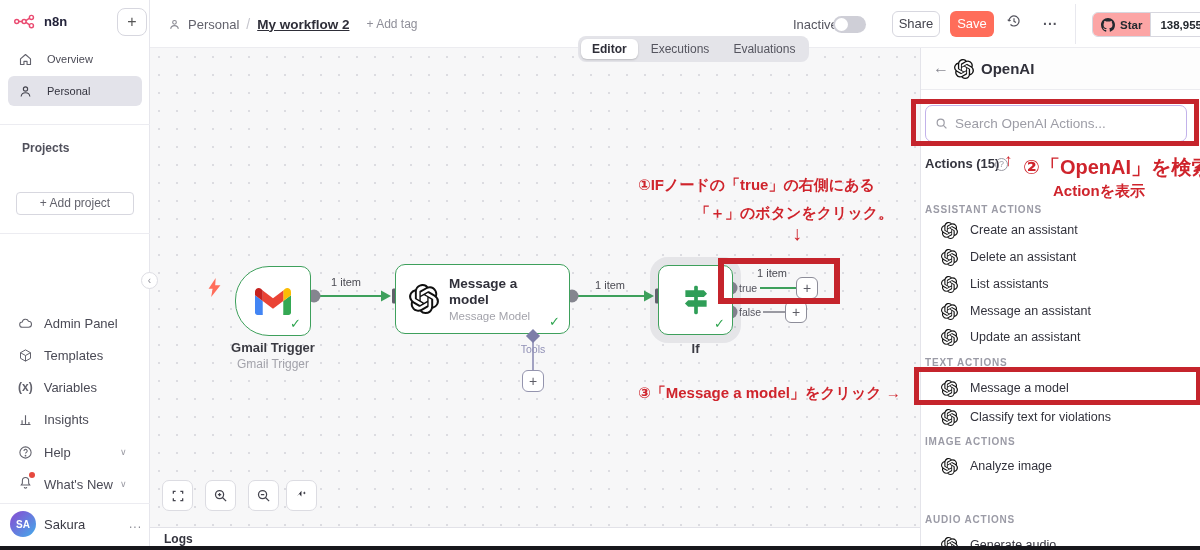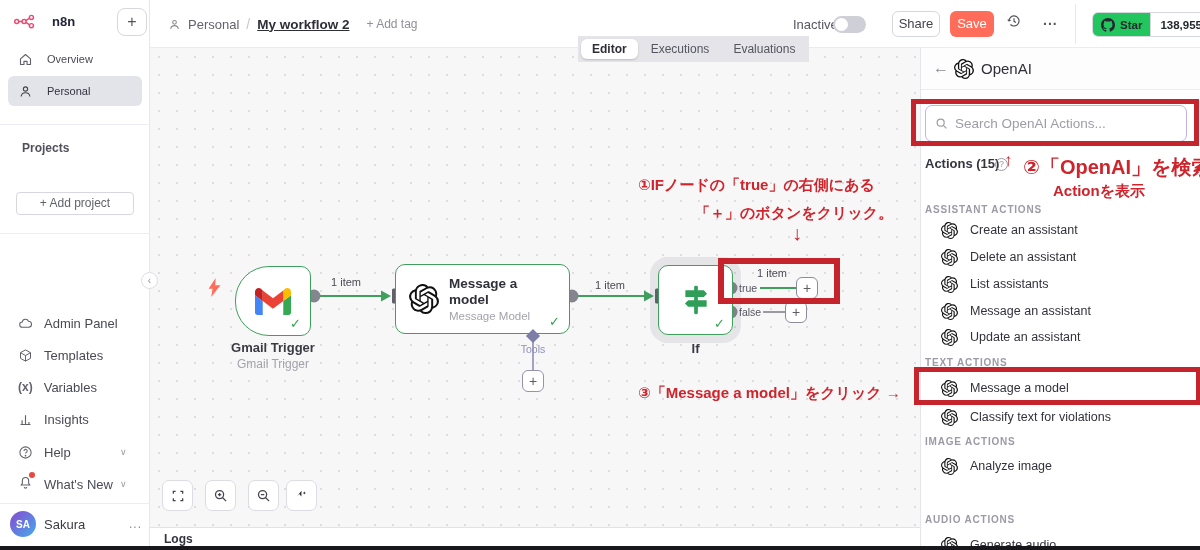--- a/index.html
+++ b/index.html
@@ -2,21 +2,21 @@
 <html><head>
 <meta charset="utf-8">
 <style>
   * { margin:0; padding:0; box-sizing:border-box; }
   html,body { background:#fff; }
   body { font-family:"Liberation Sans","DejaVu Sans",sans-serif; }
   #root { position:relative; width:1200px; height:550px; background:#fff; overflow:hidden; }
 
   
   #sidebar { position:absolute; left:0; top:0; width:150px; height:550px; background:#fff; border-right:1px solid #e6e6ec; z-index:10; }
-  .logo-row { position:absolute; left:14px; top:14px; display:flex; align-items:flex-start; gap:16px; }
+  .logo-row { position:absolute; left:14px; top:14px; display:flex; align-items:flex-start; gap:8px; }
   .logo-text { font-size:13px; font-weight:700; color:#23233a; }
   .add-wf-btn { position:absolute; left:117px; top:8px; width:30px; height:28px; border:1px solid #d7d7df; border-radius:8px; background:#fff; color:#555; font-size:16px; line-height:26px; text-align:center; }
   .nav-item { position:absolute; left:8px; width:134px; height:30px; display:flex; align-items:center; gap:14px; padding-left:10px; color:#4a4a55; font-size:11px; border-radius:6px; }
   .nav-item.active { background:#e3e3ea; color:#33333e; }
   .nav-item svg { flex:0 0 auto; }
   .side-divider { position:absolute; left:0; width:150px; height:1px; background:#ececf1; }
   .projects-label { position:absolute; left:22px; top:141px; font-size:12px; font-weight:700; color:#51515c; }
   .add-project-btn { position:absolute; left:16px; top:192px; width:118px; height:23px; border:1px solid #d7d7df; border-radius:4px; background:#fff; color:#62626c; font-size:12px; text-align:center; line-height:21px; }
   .low-item { position:absolute; left:18px; height:20px; display:flex; align-items:center; gap:11px; color:#4a4a55; font-size:13px; }
   .low-item .chev { position:absolute; left:102px; color:#9a9aa3; font-size:9px; }
@@ -37,23 +37,23 @@
   .bc-tag { font-size:12px; color:#8f8f99; margin-left:10px; }
   .inactive-label { position:absolute; left:643px; top:17px; font-size:13px; color:#55555f; }
   .toggle { position:absolute; left:683px; top:16px; width:33px; height:17px; border-radius:9px; background:#cfcfd7; }
   .toggle .knob { position:absolute; left:2px; top:2px; width:13px; height:13px; border-radius:50%; background:#fff; }
   .share-btn { position:absolute; left:742px; top:11px; width:48px; height:26px; border:1px solid #d7d7df; border-radius:6px; background:#fff; font-size:13px; color:#44444e; text-align:center; line-height:24px; }
   .save-btn { position:absolute; left:800px; top:11px; width:44px; height:26px; border:none; border-radius:6px; background:#ff6d5a; font-size:13px; color:#fff; text-align:center; line-height:26px; }
   .hist-icon { position:absolute; left:856px; top:13px; color:#55555f; }
   .more-icon { position:absolute; left:893px; top:12px; color:#55555f; font-size:14px; font-weight:700; letter-spacing:1px; }
   .top-vdiv { position:absolute; left:925px; top:4px; width:1px; height:40px; background:#e8e8ee; }
   .star-widget { position:absolute; left:942px; top:12px; height:25px; display:flex; border:1px solid #d7d7df; border-radius:6px; overflow:hidden; background:#fff; }
-  .star-left { display:flex; align-items:center; gap:5px; padding:0 8px; background:#22c55e; border-right:1px solid #d7d7df; font-size:11.5px; font-weight:700; color:#24292f; }
+  .star-left { display:flex; align-items:center; gap:5px; padding:0 8px; background:#fca5a5; border-right:1px solid #d7d7df; font-size:11.5px; font-weight:700; color:#24292f; }
   .star-right { display:flex; align-items:center; padding:0 9px; font-size:11.5px; font-weight:600; color:#24292f; }
-  .tabs { position:absolute; left:578px; top:36px; display:inline-flex; background:#e4e4e9; border-radius:0; padding:3px; gap:2px; z-index:16; }
+  .tabs { position:absolute; left:578px; top:36px; display:inline-flex; background:#e4e4e9; border-radius:8px; padding:3px; gap:2px; z-index:16; }
   .tab { font-size:12px; color:#55555f; padding:3px 11px; border-radius:6px; }
   .tab.active { background:#fff; color:#2e2e38; font-weight:600; box-shadow:0 1px 2px rgba(0,0,0,.18); }
 
   
   #canvas { position:absolute; left:150px; top:48px; width:770px; height:479px; background-color:#f7f7f8;
     background-image:radial-gradient(circle,#dcdce1 1.1px,transparent 1.1px); background-size:18px 18px; overflow:hidden; }
   #edges { position:absolute; left:0; top:0; z-index:2; pointer-events:none; }
   .node { position:absolute; background:#fff; border:1.7px solid #3ea05c; z-index:3; }
   .node-check { position:absolute; font-size:13px; font-weight:700; color:#2da44e; }
   .node-label { position:absolute; text-align:center; z-index:3; }
@@ -77,21 +77,21 @@
 
   
   #logsbar { position:absolute; left:150px; top:527px; width:770px; height:23px; background:#fff; border-top:1px solid #e2e2e8; z-index:6; }
   #logsbar span { position:absolute; left:14px; top:4px; font-size:12px; font-weight:700; color:#33333d; }
   #bottomstrip { position:absolute; left:0; bottom:0; width:1200px; height:4px; background:#17171c; z-index:50; }
 
   
   #panel { position:absolute; left:920px; top:48px; width:280px; height:502px; background:#fff; border-left:1px solid #e4e4ea; z-index:12; }
   .panel-header { position:absolute; left:0; top:0; width:280px; height:42px; border-bottom:1px solid #ececf0; background:#fdfdfd; }
   .back-arrow { position:absolute; left:12px; top:11px; font-size:16px; color:#8a8a93; }
-  .panel-title { position:absolute; left:60px; top:12px; font-size:15px; font-weight:400; color:#30303a; }
+  .panel-title { position:absolute; left:60px; top:12px; font-size:15px; font-weight:700; color:#30303a; }
   .panel-logo { position:absolute; left:33px; top:11px; }
   .search-wrap { position:absolute; left:4px; top:57px; width:262px; height:37px; border:1px solid #c2b2ea; border-radius:7px; background:#fff; display:flex; align-items:center; padding:0 9px; gap:7px; }
   .search-wrap input { border:none; outline:none; flex:1; font-size:13.5px; color:#555; font-family:inherit; }
   .search-wrap input::placeholder { color:#9d9da6; }
   .actions-count { position:absolute; left:4px; top:108px; font-size:13px; font-weight:700; color:#35353f; }
   .help-circle { position:absolute; left:74px; top:110px; width:13px; height:13px; border:1px solid #9a9aa3; border-radius:50%; color:#9a9aa3; font-size:9px; line-height:11px; text-align:center; }
   .sec-header { position:absolute; left:4px; font-size:10px; font-weight:700; letter-spacing:.8px; color:#9b9ba6; }
   .action-item { position:absolute; left:12px; width:280px; height:24px; display:flex; align-items:center; gap:12px; padding-left:8px; }
   .action-item .lbl { font-size:12.5px; font-weight:500; color:#32323c; }
   .p-redbox { position:absolute; border:5px solid #c5242c; z-index:30; }

